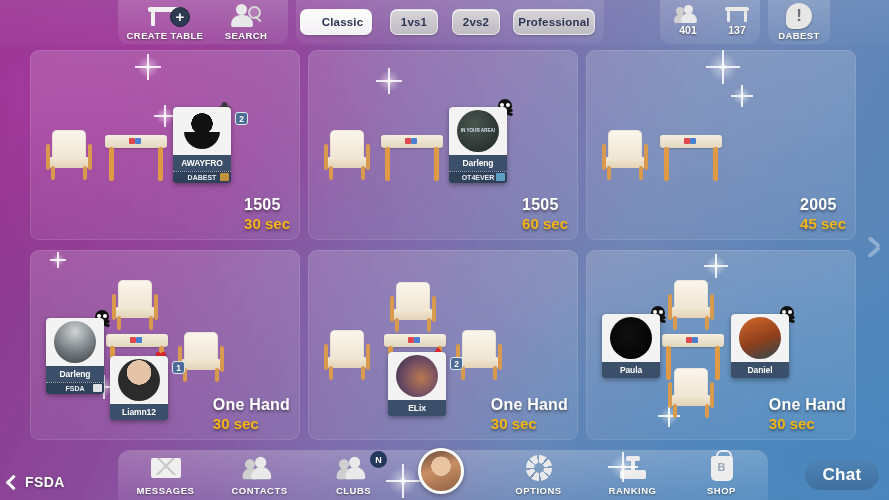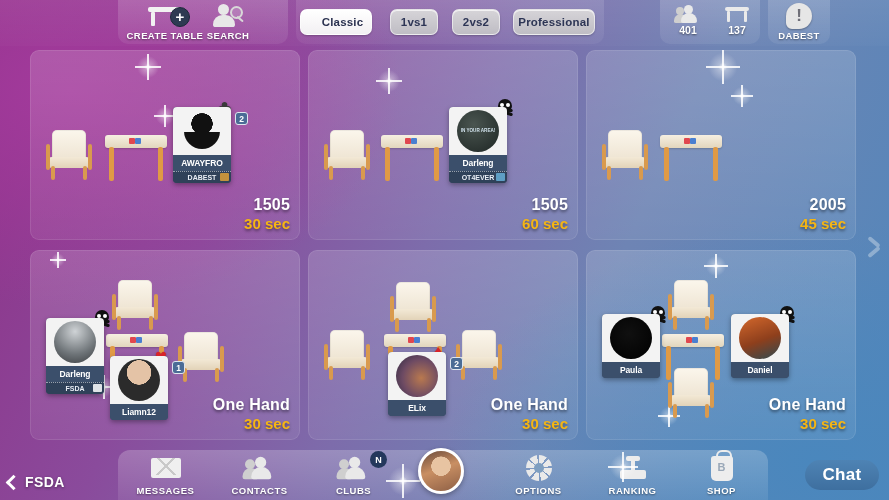--- a/index.html
+++ b/index.html
@@ -85,21 +85,21 @@
   
   .grid{position:absolute;left:30px;top:50px;width:830px;height:395px;}
   .card{
     position:absolute;width:270px;height:190px;border-radius:9px;overflow:hidden;cursor:pointer;
     background:linear-gradient(180deg, rgba(255,255,255,.16), rgba(255,255,255,.07));
     box-shadow:inset 0 0 0 1px rgba(255,255,255,.10);
   }
   .c0{left:0;top:0;}    .c1{left:278px;top:0;}  .c2{left:556px;top:0;}
   .c3{left:0;top:200px;} .c4{left:278px;top:200px;} .c5{left:556px;top:200px;}
 
-  .meta{position:absolute;right:10px;bottom:8px;text-align:right;}
+  .meta{position:absolute;right:10px;bottom:8px;text-align:left;}
   .meta .mode{font-size:16px;font-weight:bold;color:#fff;text-shadow:0 2px 3px rgba(0,0,0,.45);letter-spacing:.2px;}
   .meta .time{font-size:15px;font-weight:bold;color:#f5b513;text-shadow:0 2px 3px rgba(0,0,0,.45);margin-top:1px;}
 
   
   .chair{position:absolute;}
   .chair .back{position:absolute;left:6px;top:0;width:34px;height:30px;border-radius:5px 5px 2px 2px;
     background:linear-gradient(180deg,#fbf6ec,#eee4d2);box-shadow:inset 0 0 0 1px rgba(0,0,0,.06);}
   .chair .seat{position:absolute;left:2px;top:27px;width:42px;height:11px;border-radius:4px;
     background:linear-gradient(180deg,#f3e9d6,#e2d3b8);}
   .chair .armL,.chair .armR{position:absolute;top:14px;width:4px;height:26px;background:#d99a4e;border-radius:2px;}
@@ -216,21 +216,21 @@
         <div class="ico-table">
             <div class="top"></div>
             <div class="lg l"></div>
             <div class="lg r"></div>
           <div class="ico-plus">+</div>
           </div>
       </div>
       <div class="hdr-label">CREATE TABLE</div>
     </div>
 
-    <div class="hdr-item" style="left:188px">
+    <div class="hdr-item" style="left:206px">
       <div class="hdr-ico">
         <div class="ico-search">
             <div class="head"></div>
             <div class="body"></div>
             <div class="glass"></div>
             <div class="stick"></div>
           </div>
       </div>
       <div class="hdr-label">SEARCH</div>
     </div>

